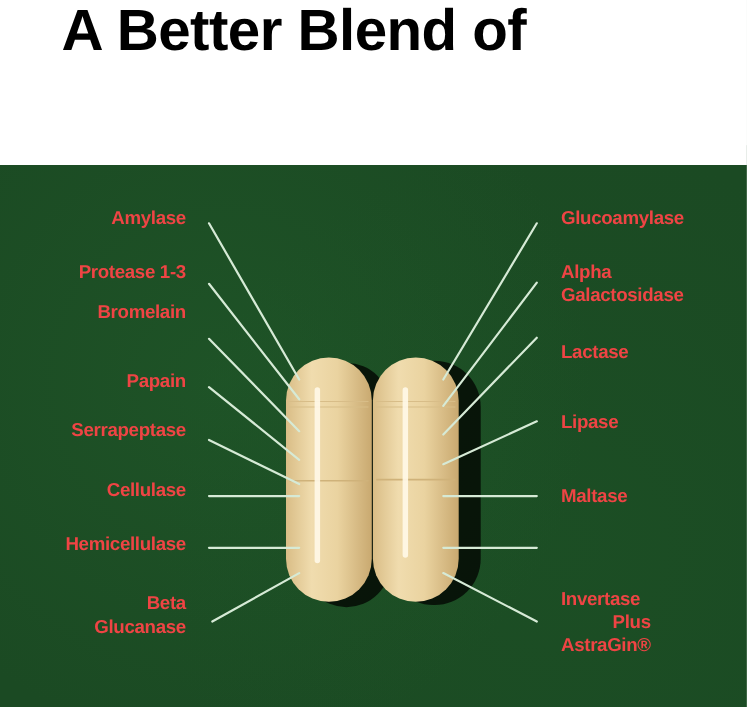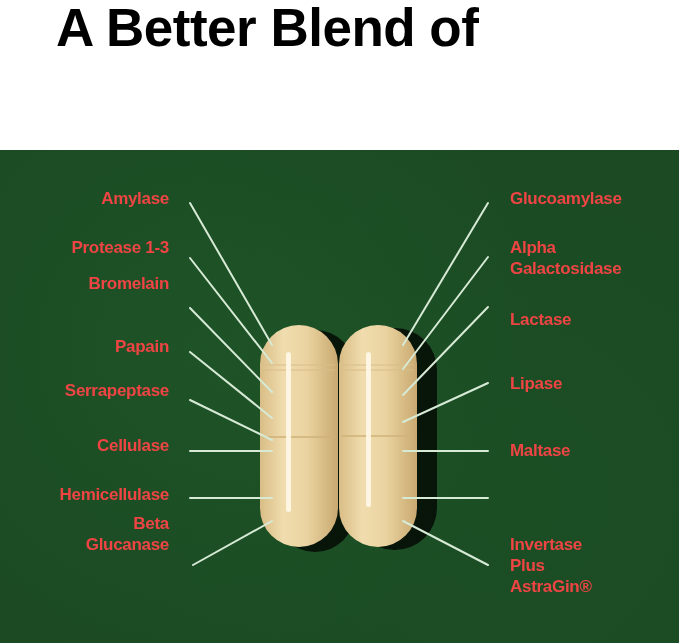--- a/index.html
+++ b/index.html
@@ -78,21 +78,21 @@
   </g>
 </svg>
 
 <div class="label left" style="top:188px;"><span>Amylase</span></div>
 <div class="label left" style="top:237px;"><span>Protease 1-3</span></div>
 <div class="label left" style="top:273px;"><span>Bromelain</span></div>
 <div class="label left" style="top:336px;"><span>Papain</span></div>
 <div class="label left" style="top:380px;"><span>Serrapeptase</span></div>
 <div class="label left" style="top:435px;"><span>Cellulase</span></div>
 <div class="label left" style="top:484px;"><span>Hemicellulase</span></div>
-<div class="label left" style="top:513px;"><span>Beta</span><br><span>Glucanase</span></div>
+<div class="label left" style="top:538px;"><span>Beta</span><br><span>Glucanase</span></div>
 
 <div class="label right" style="top:188px;"><span>Glucoamylase</span></div>
 <div class="label right" style="top:237px;"><span>Alpha</span><br><span>Galactosidase</span></div>
 <div class="label right" style="top:309px;"><span>Lactase</span></div>
 <div class="label right" style="top:373px;"><span>Lipase</span></div>
 <div class="label right" style="top:440px;"><span>Maltase</span></div>
 <div class="label right" style="top:488px;margin-top:46px;"><span>Invertase</span></div>
-<div class="label right" style="top:555px;"><span>Plus</span><br><span>AstraGin®</span></div>
+<div class="label right" style="top:555px;text-align:right;"><span>Plus</span><br><span>AstraGin®</span></div>
 
 </body></html>

